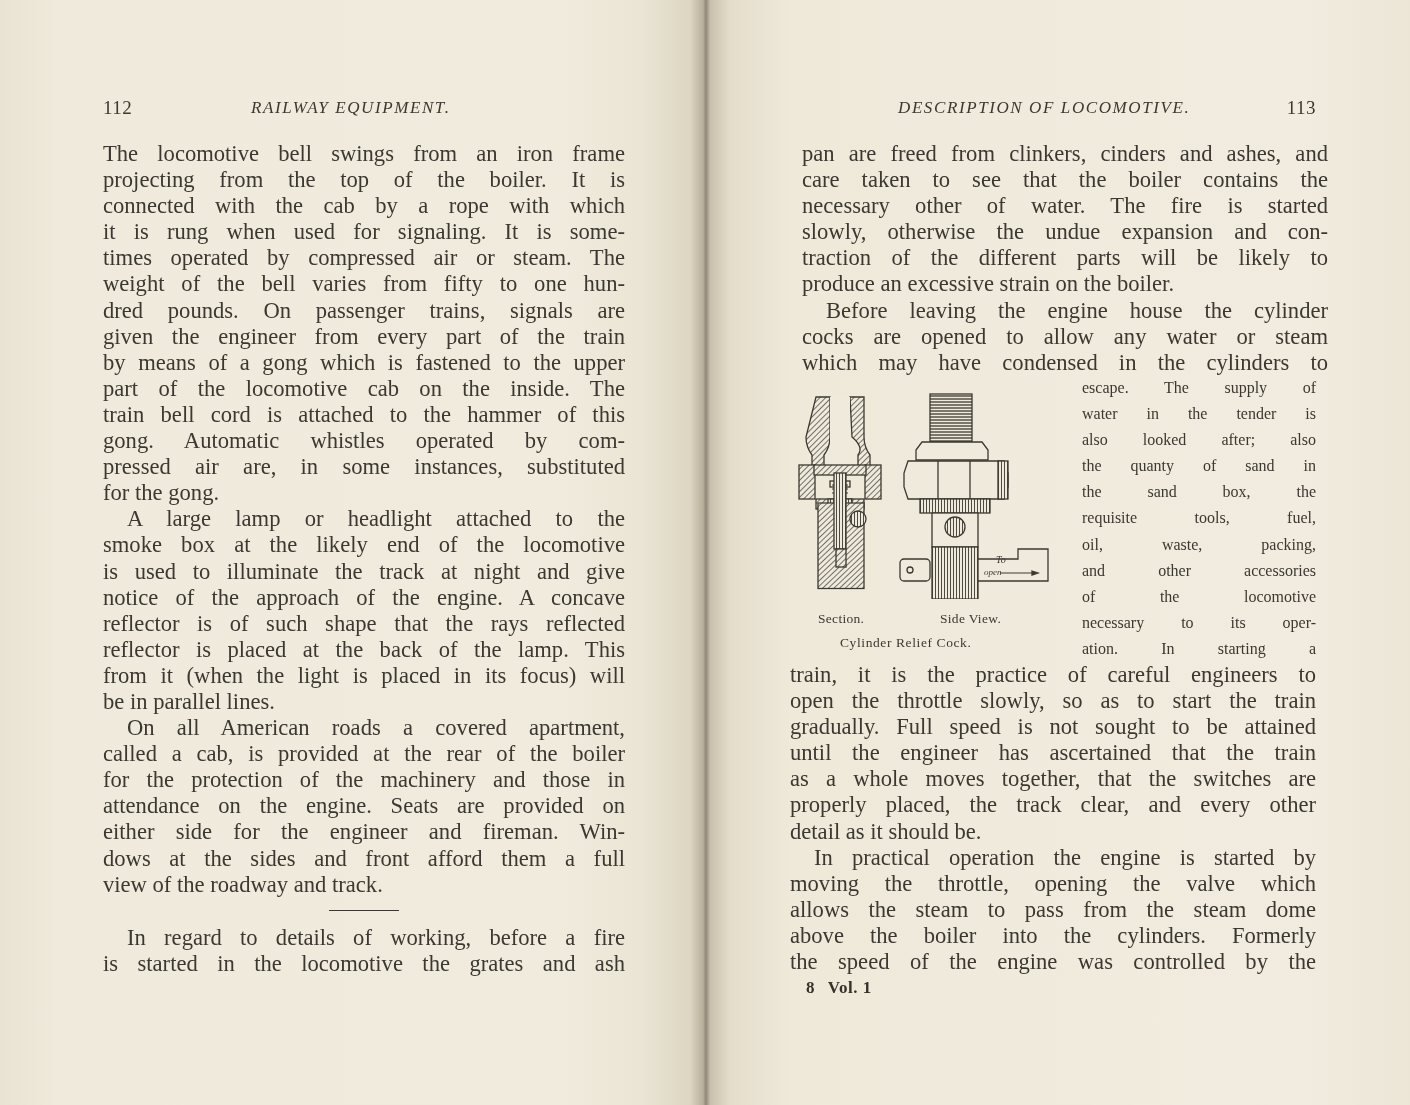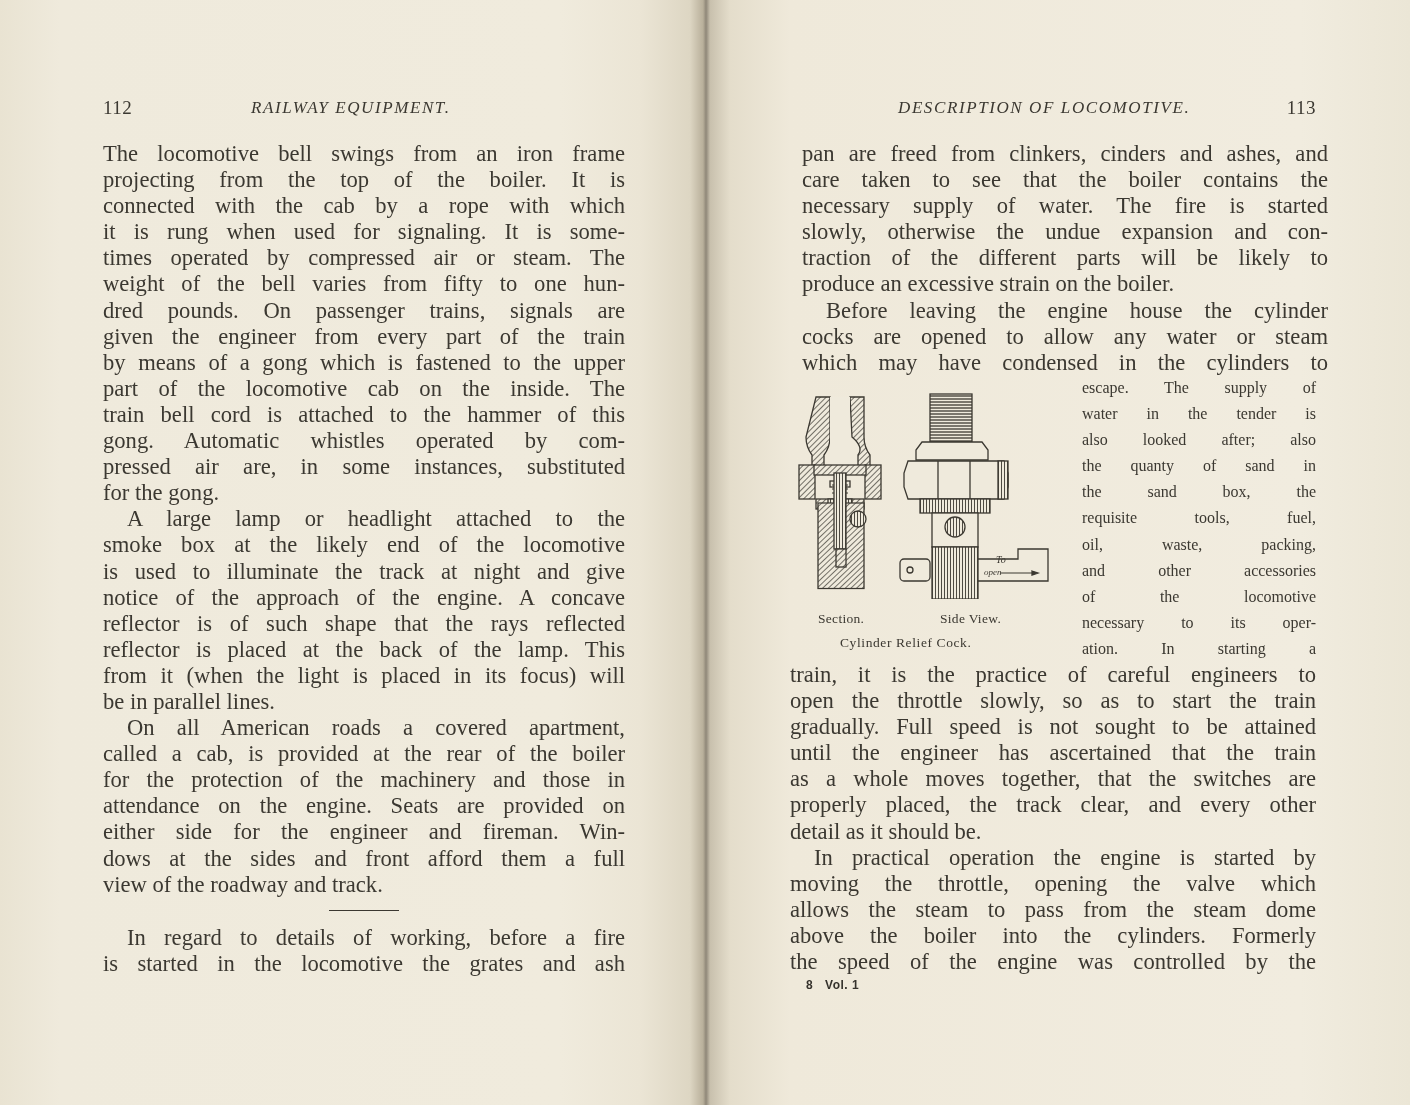--- a/index.html
+++ b/index.html
@@ -66,22 +66,22 @@
       position: absolute; top: 246px; left: 50px; font-size: 13.5px; letter-spacing: 0.6px;
     }
     .wrap-col {
       position: absolute; left: 376px; width: 234px; top: 375px;
       font-size: 16px; line-height: 26.1px;
     }
     .wrap-col .line { display: block; height: 26.1px; }
     .after-fig { position: absolute; left: 84px; width: 526px; top: 662px; font-size: 22.6px; line-height: 26.1px; }
     .signature {
       position: absolute; left: 100px; top: 978px;
-      font-family: Liberation Sans, sans-serif;
-      font-size: 12px; font-weight: bold; letter-spacing: 0.5px; color: #35322c;
+      font-family: Liberation Serif, serif;
+      font-size: 17px; font-weight: bold; letter-spacing: 0.5px; color: #35322c;
     }
     .signature span + span { margin-left: 8px; }
   </style>
 </head>
 <body>
 
 <div class="spread">
 
   <div class="page left">
     <div class="running-head">
@@ -130,21 +130,21 @@
 
   <div class="page right">
     <div class="running-head">
       <span class="head-title">DESCRIPTION OF LOCOMOTIVE.</span>
       <span class="folio">113</span>
     </div>
     <div class="body-text">
       <div id="right-top-lines">
           <span class="line">pan are freed from clinkers, cinders and ashes, and</span>
           <span class="line">care taken to see that the boiler contains the</span>
-          <span class="line">necessary supply of water. The fire is started</span>
+          <span class="line">necessary other of water. The fire is started</span>
           <span class="line">slowly, otherwise the undue expansion and con-</span>
           <span class="line">traction of the different parts will be likely to</span>
           <span class="line last">produce an excessive strain on the boiler.</span>
           <span class="line indent">Before leaving the engine house the cylinder</span>
           <span class="line">cocks are opened to allow any water or steam</span>
           <span class="line">which may have condensed in the cylinders to</span>
         </div>
     </div>
 
     <div class="figure">

